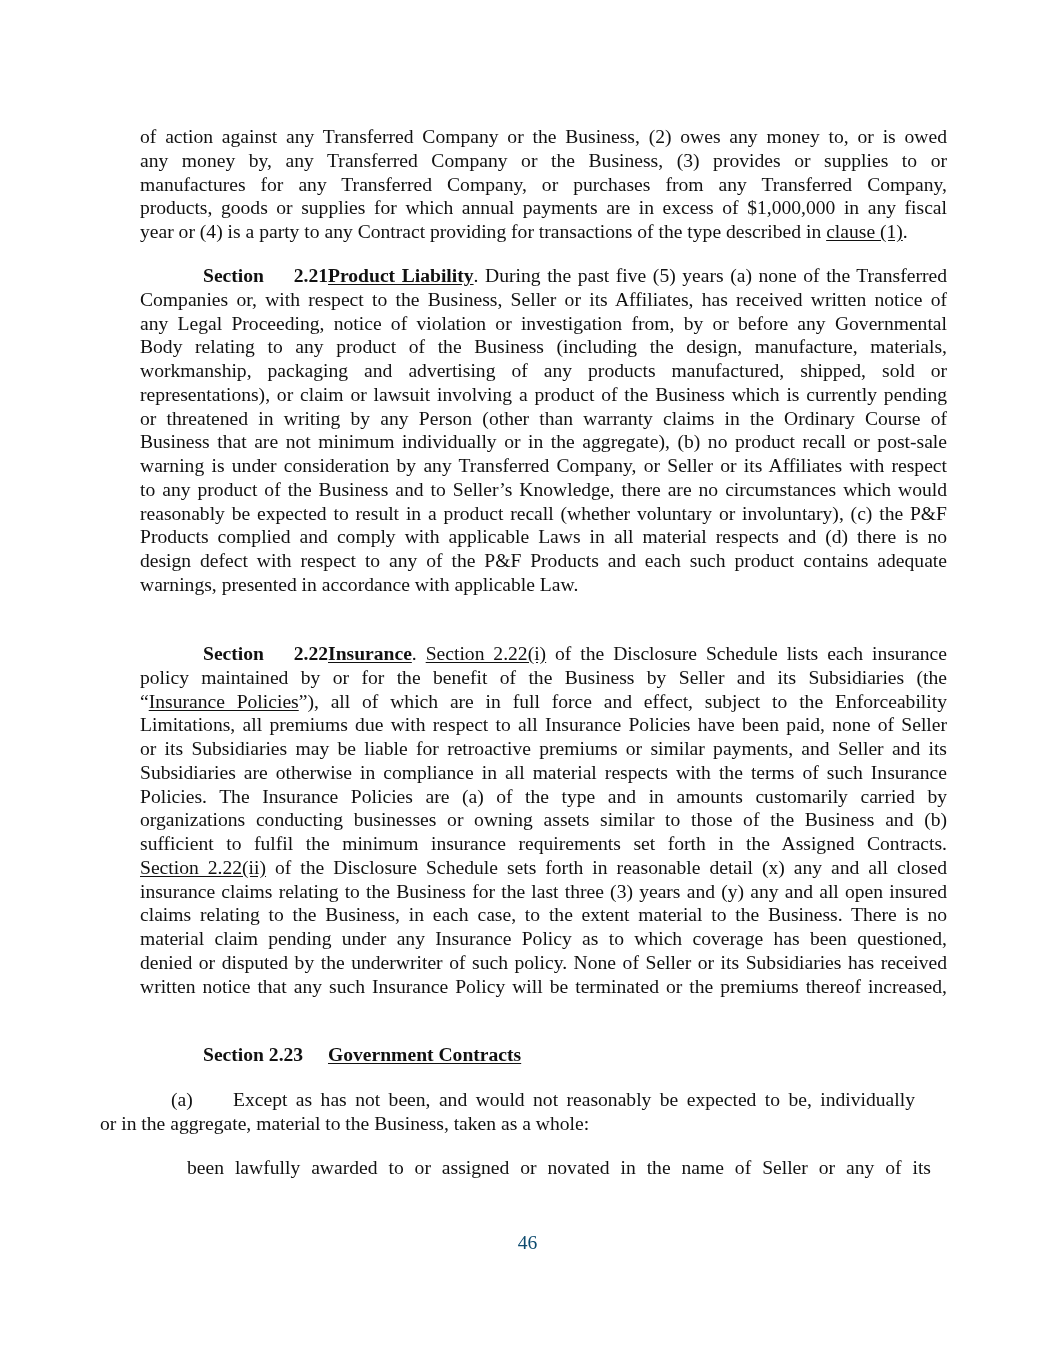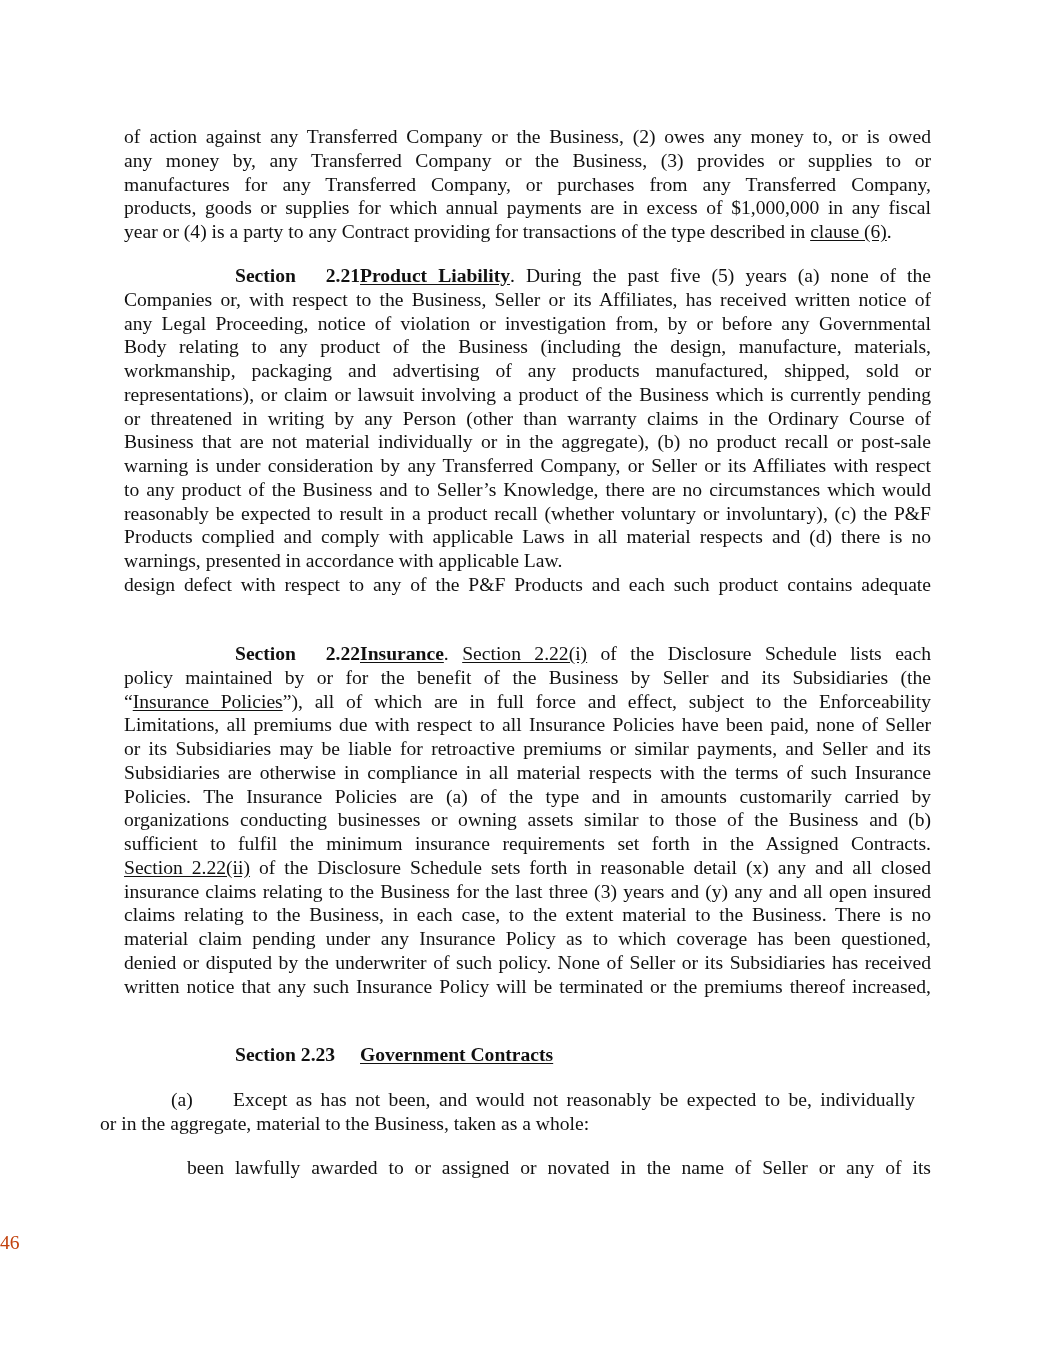--- a/index.html
+++ b/index.html
@@ -2,65 +2,65 @@
 <html><head>
 <meta charset="utf-8">
 <style>
   html, body { margin: 0; padding: 0; background: #ffffff; }
   body { width: 1055px; height: 1365px; position: relative; overflow: hidden; }
   .page {
     position: absolute; left: 0; top: 0; width: 1055px; height: 1365px;
     font-family: "Liberation Serif", "DejaVu Serif", serif;
     font-size: 19.6px; color: #111;
   }
-  .block { position: absolute; left: 124px; width: 807px; }
+  .block { position: absolute; left: 140px; width: 807px; }
   .ln {
     height: 23.75px; line-height: 23.75px; white-space: nowrap;
     text-align: justify; text-align-last: justify; overflow: hidden;
   }
   .ln.last { text-align-last: left; }
   .ln span { white-space: normal; }
   .u { text-decoration: underline; text-underline-offset: 2px; }
   .b { font-weight: bold; }
   .ind { padding-left: 63px; }
-  .hd-num { display: inline-block; width: 125px; margin-left: 48px; }
+  .hd-num { display: inline-block; width: 125px; }
   .pagenum {
-    position: absolute; top: 1232px; left: 0; width: 1055px; 
-    font-family: "Liberation Serif", "DejaVu Serif", serif; font-size: 19.6px; color: #c2410c;
+    position: absolute; top: 1232px; left: 0; width: 1055px; text-align: center;
+    font-family: "Liberation Serif", "DejaVu Serif", serif; font-size: 19.6px; color: #0c4a6e;
   }
   .lbl { display: inline-block; width: 62px; }
 </style>
 </head>
 <body>
 
 <div class="page">
 
   <div class="block" style="top:125px;">
     <div class="ln"><span>of action against any Transferred Company or the Business, (2) owes any money to, or is owed</span></div>
     <div class="ln"><span>any money by, any Transferred Company or the Business, (3) provides or supplies to or</span></div>
     <div class="ln"><span>manufactures for any Transferred Company, or purchases from any Transferred Company,</span></div>
     <div class="ln"><span>products, goods or supplies for which annual payments are in excess of $1,000,000 in any fiscal</span></div>
-    <div class="ln last"><span>year or (4) is a party to any Contract providing for transactions of the type described in </span><span class="u">clause (6)</span><span>.</span></div>
+    <div class="ln last"><span>year or (4) is a party to any Contract providing for transactions of the type described in </span><span class="u">clause (1)</span><span>.</span></div>
   </div>
 
   <div class="block" style="top:264px;">
     <div class="ln"><span><span class="ind"></span><span class="b hd-num">Section 2.21</span><span class="b u">Product Liability</span><span>. During the past five (5) years (a) none of the Transferred</span></span></div>
     <div class="ln"><span>Companies or, with respect to the Business, Seller or its Affiliates, has received written notice of</span></div>
     <div class="ln"><span>any Legal Proceeding, notice of violation or investigation from, by or before any Governmental</span></div>
     <div class="ln"><span>Body relating to any product of the Business (including the design, manufacture, materials,</span></div>
     <div class="ln"><span>workmanship, packaging and advertising of any products manufactured, shipped, sold or</span></div>
     <div class="ln"><span>representations), or claim or lawsuit involving a product of the Business which is currently pending</span></div>
     <div class="ln"><span>or threatened in writing by any Person (other than warranty claims in the Ordinary Course of</span></div>
-    <div class="ln"><span>Business that are not material individually or in the aggregate), (b) no product recall or post-sale</span></div>
+    <div class="ln"><span>Business that are not minimum individually or in the aggregate), (b) no product recall or post-sale</span></div>
     <div class="ln"><span>warning is under consideration by any Transferred Company, or Seller or its Affiliates with respect</span></div>
     <div class="ln"><span>to any product of the Business and to Seller’s Knowledge, there are no circumstances which would</span></div>
     <div class="ln"><span>reasonably be expected to result in a product recall (whether voluntary or involuntary), (c) the P&amp;F</span></div>
     <div class="ln"><span>Products complied and comply with applicable Laws in all material respects and (d) there is no</span></div>
+    <div class="ln"><span>design defect with respect to any of the P&amp;F Products and each such product contains adequate</span></div>
     <div class="ln last"><span>warnings, presented in accordance with applicable Law.</span></div>
-    <div class="ln"><span>design defect with respect to any of the P&amp;F Products and each such product contains adequate</span></div>
   </div>
 
   <div class="block" style="top:642px;">
     <div class="ln"><span><span class="ind"></span><span class="b hd-num">Section 2.22</span><span class="b u">Insurance</span><span>. </span><span class="u">Section 2.22(i)</span><span> of the Disclosure Schedule lists each insurance</span></span></div>
     <div class="ln"><span>policy maintained by or for the benefit of the Business by Seller and its Subsidiaries (the</span></div>
     <div class="ln"><span><span>“</span><span class="u">Insurance Policies</span><span>”), all of which are in full force and effect, subject to the Enforceability</span></span></div>
     <div class="ln"><span>Limitations, all premiums due with respect to all Insurance Policies have been paid, none of Seller</span></div>
     <div class="ln"><span>or its Subsidiaries may be liable for retroactive premiums or similar payments, and Seller and its</span></div>
     <div class="ln"><span>Subsidiaries are otherwise in compliance in all material respects with the terms of such Insurance</span></div>
     <div class="ln"><span>Policies. The Insurance Policies are (a) of the type and in amounts customarily carried by</span></div>

